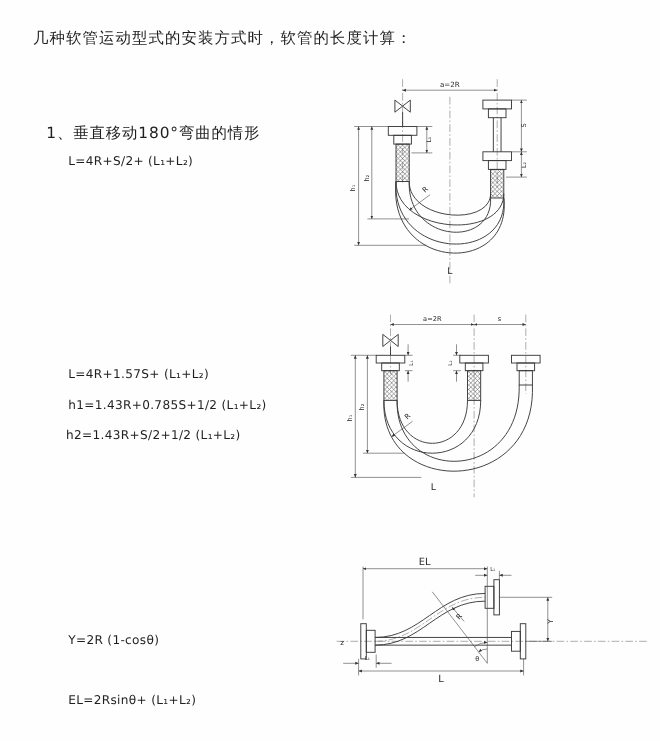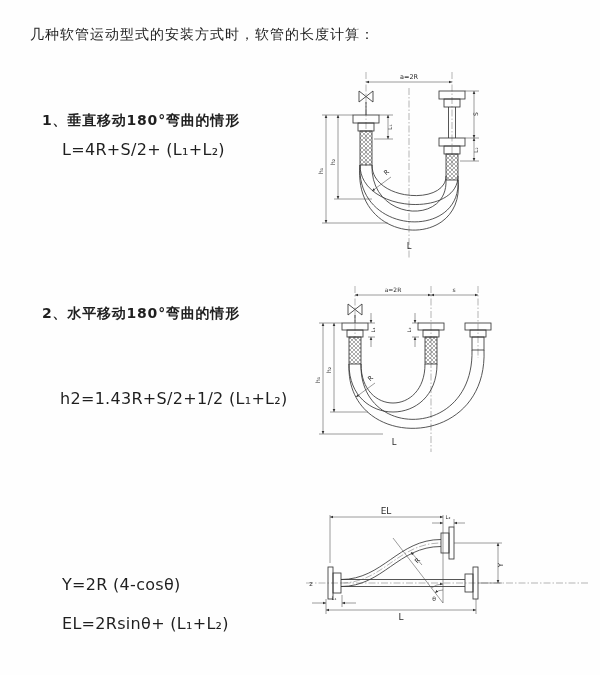--- a/index.html
+++ b/index.html
@@ -1,39 +1,40 @@
 <!DOCTYPE html>
 <html><head>
 <meta charset="utf-8">
 <style>
   html,body{margin:0;padding:0;background:#ffffff;}
   .page{position:relative;width:600px;height:675px;background:#fefefe;overflow:hidden;
         font-family:"DejaVu Sans",sans-serif;color:#1f1f1f;padding-left:21px;}
   .t{position:absolute;white-space:nowrap;}
   .title{font-size:14px;letter-spacing:1px;font-weight:500;}
-  .heading{font-size:14px;letter-spacing:0.8px;font-weight:700;}
-  .formula{font-size:16px;letter-spacing:0.3px;}
+  .heading{font-size:14px;letter-spacing:0.8px;font-weight:400;}
+  .formula{font-size:11px;letter-spacing:0.3px;}
   .dwg{position:absolute;}
   svg text{font-family:"DejaVu Sans",sans-serif;fill:#2a2a2a;}
 </style>
 </head>
 <body>
 
 <div class="page">
 
   <div class="t title" style="left:30px;top:26px">几种软管运动型式的安装方式时，软管的长度计算：</div>
 
   <div class="t heading" style="left:42px;top:112px">1、垂直移动180°弯曲的情形</div>
   <div class="t formula" style="left:62px;top:140px">L=4R+S/2+ (L₁+L₂)</div>
 
-  <div class="t heading" style="left:42px;top:305px">2、水平移动180°弯曲的情形</div>
+  <div class="t formula" style="left:62px;top:334px">L=4R+1.57S+ (L₁+L₂)</div>
+  <div class="t formula" style="left:62px;top:362px">h1=1.43R+0.785S+1/2 (L₁+L₂)</div>
   <div class="t formula" style="left:60px;top:389px">h2=1.43R+S/2+1/2 (L₁+L₂)</div>
 
-  <div class="t formula" style="left:62px;top:575px">Y=2R (4-cosθ)</div>
-  <div class="t formula" style="left:62px;top:614px">EL=2Rsinθ+ (L₁+L₂)</div>
+  <div class="t formula" style="left:62px;top:575px">Y=2R (1-cosθ)</div>
+  <div class="t formula" style="left:62px;top:630px">EL=2Rsinθ+ (L₁+L₂)</div>
 
   <svg class="dwg" style="left:308px;top:66px" width="275" height="198" viewBox="0 0 275 198">
     <defs>
       <marker id="m1" markerWidth="6" markerHeight="6" refX="5.5" refY="3" orient="auto-start-reverse">
         <path d="M0 0.6 L5.5 3 L0 5.4 Z" fill="#333"></path>
       </marker>
       <pattern id="hz1" width="4" height="4" patternUnits="userSpaceOnUse">
         <path d="M0 4 L4 0 M0 0 L4 4" stroke="#5a5a5a" stroke-width="0.5"></path>
       </pattern>
     </defs>

